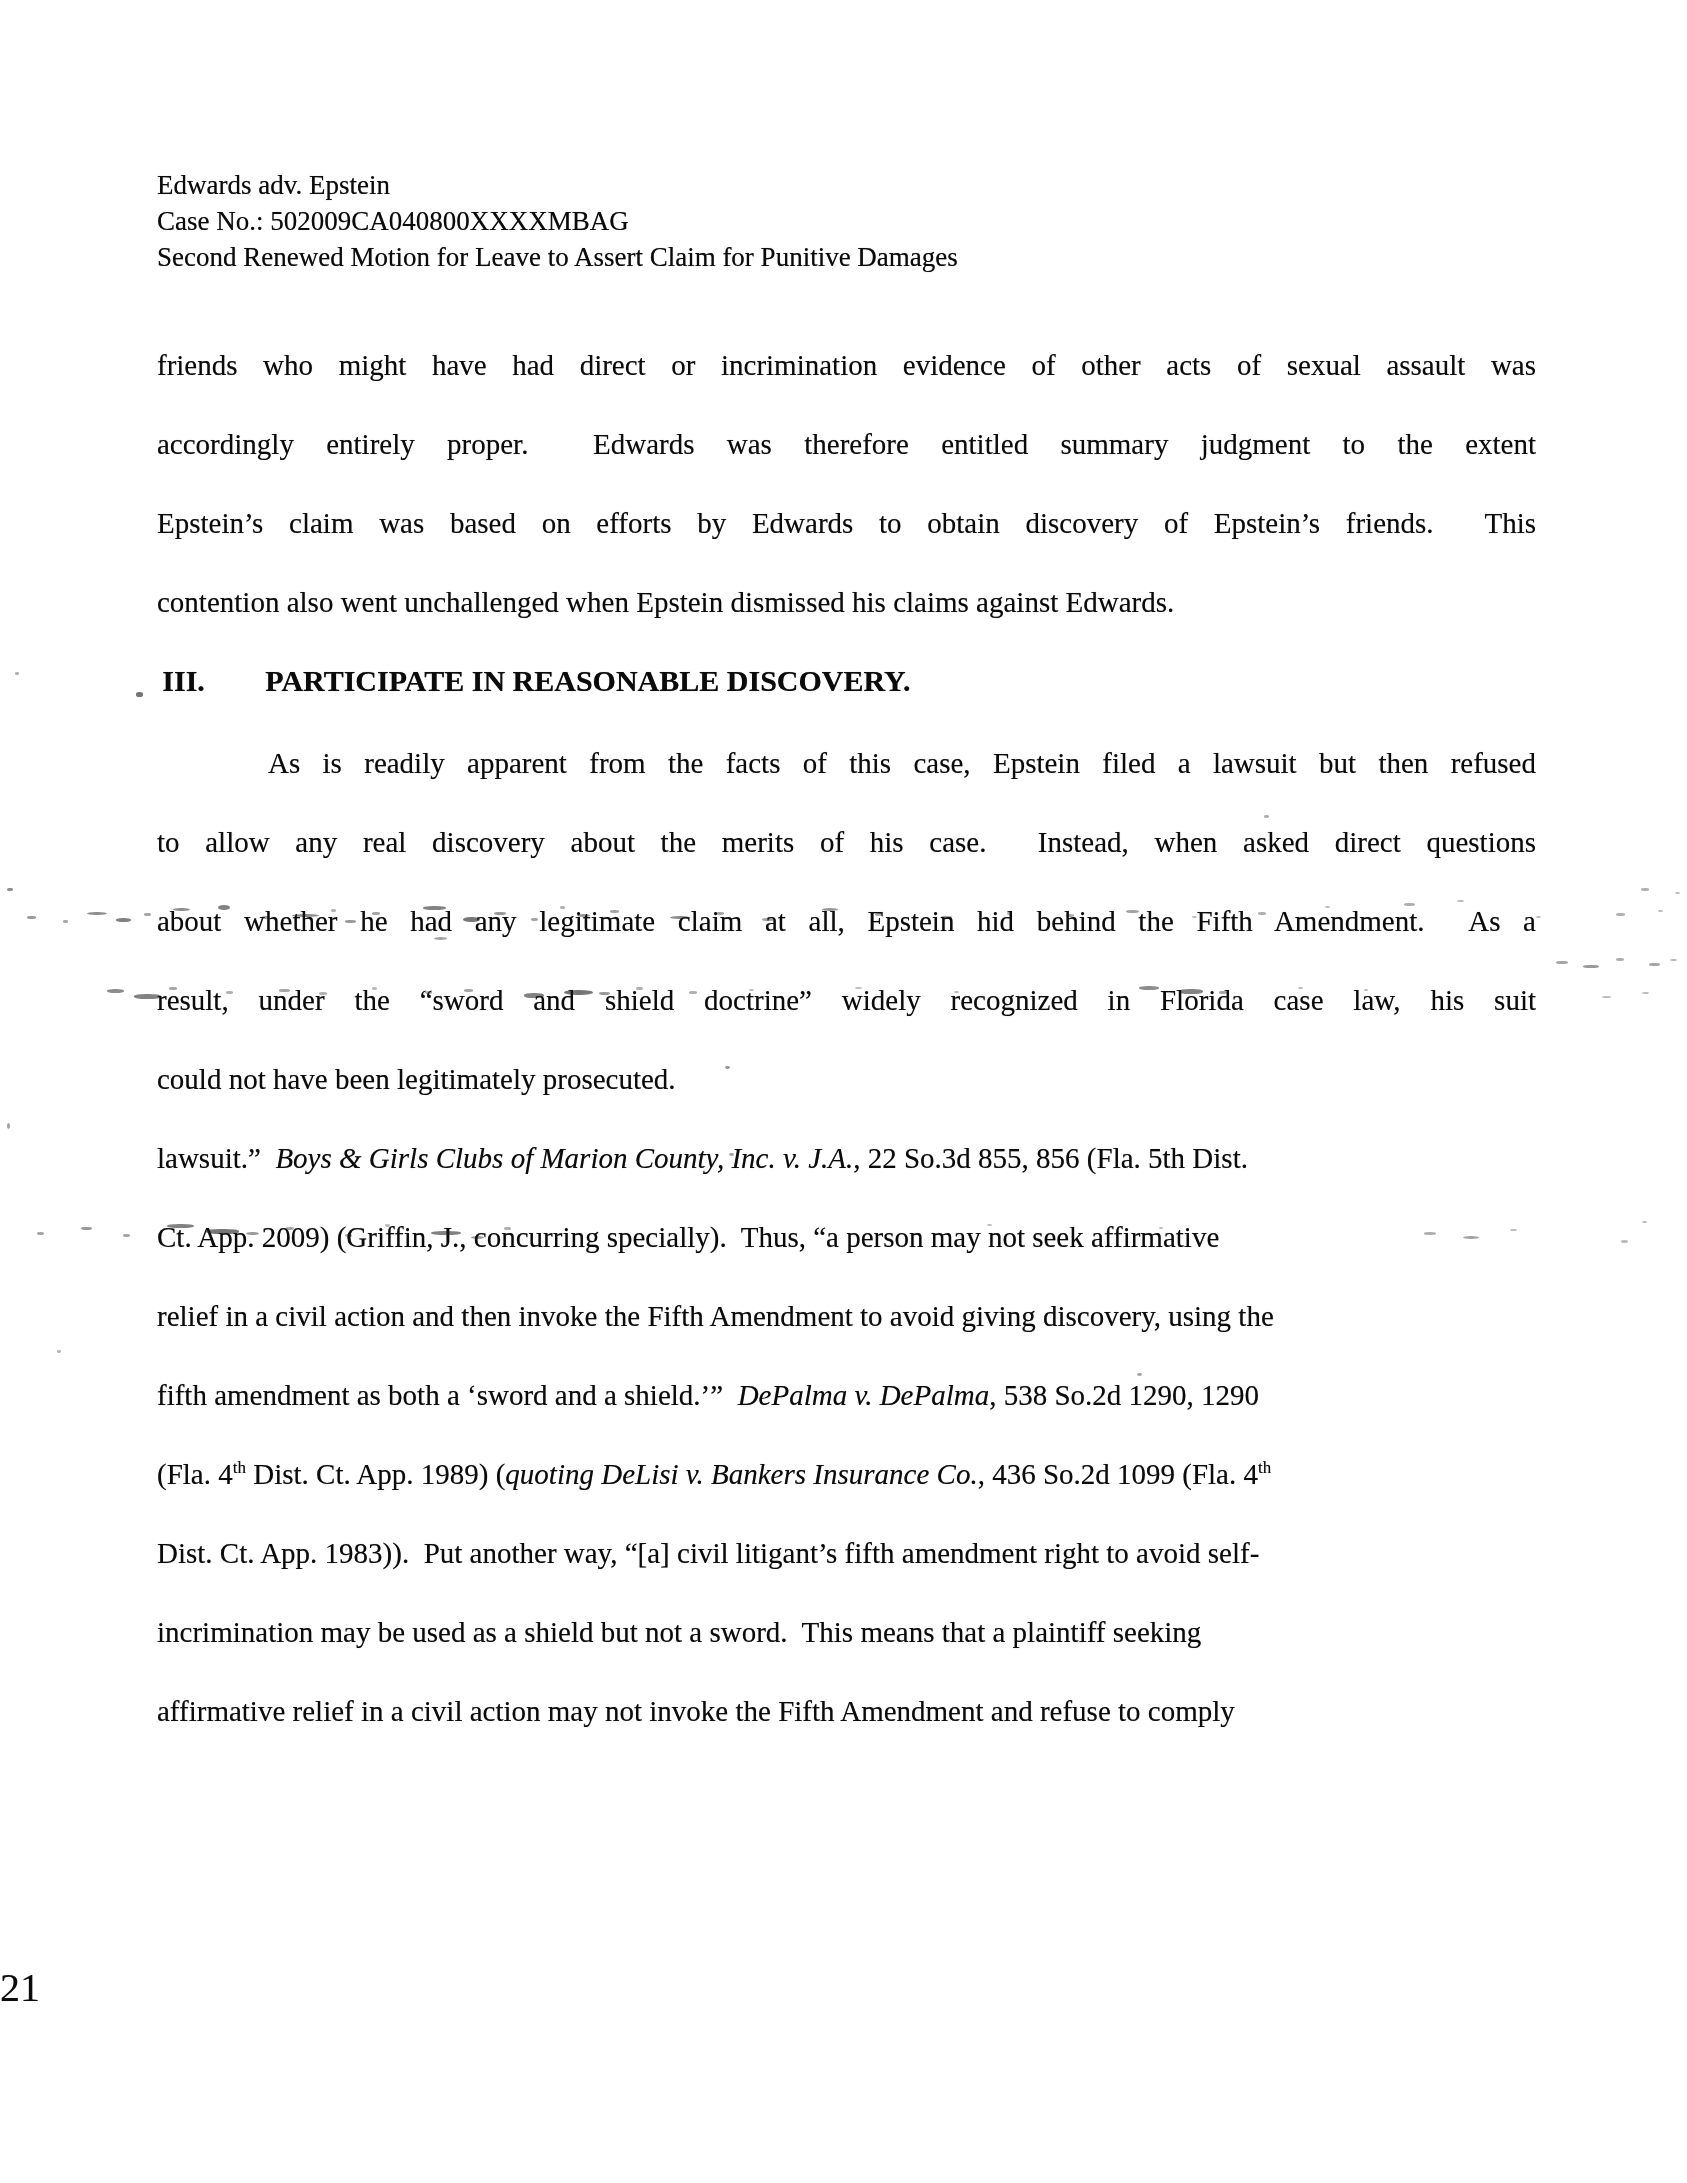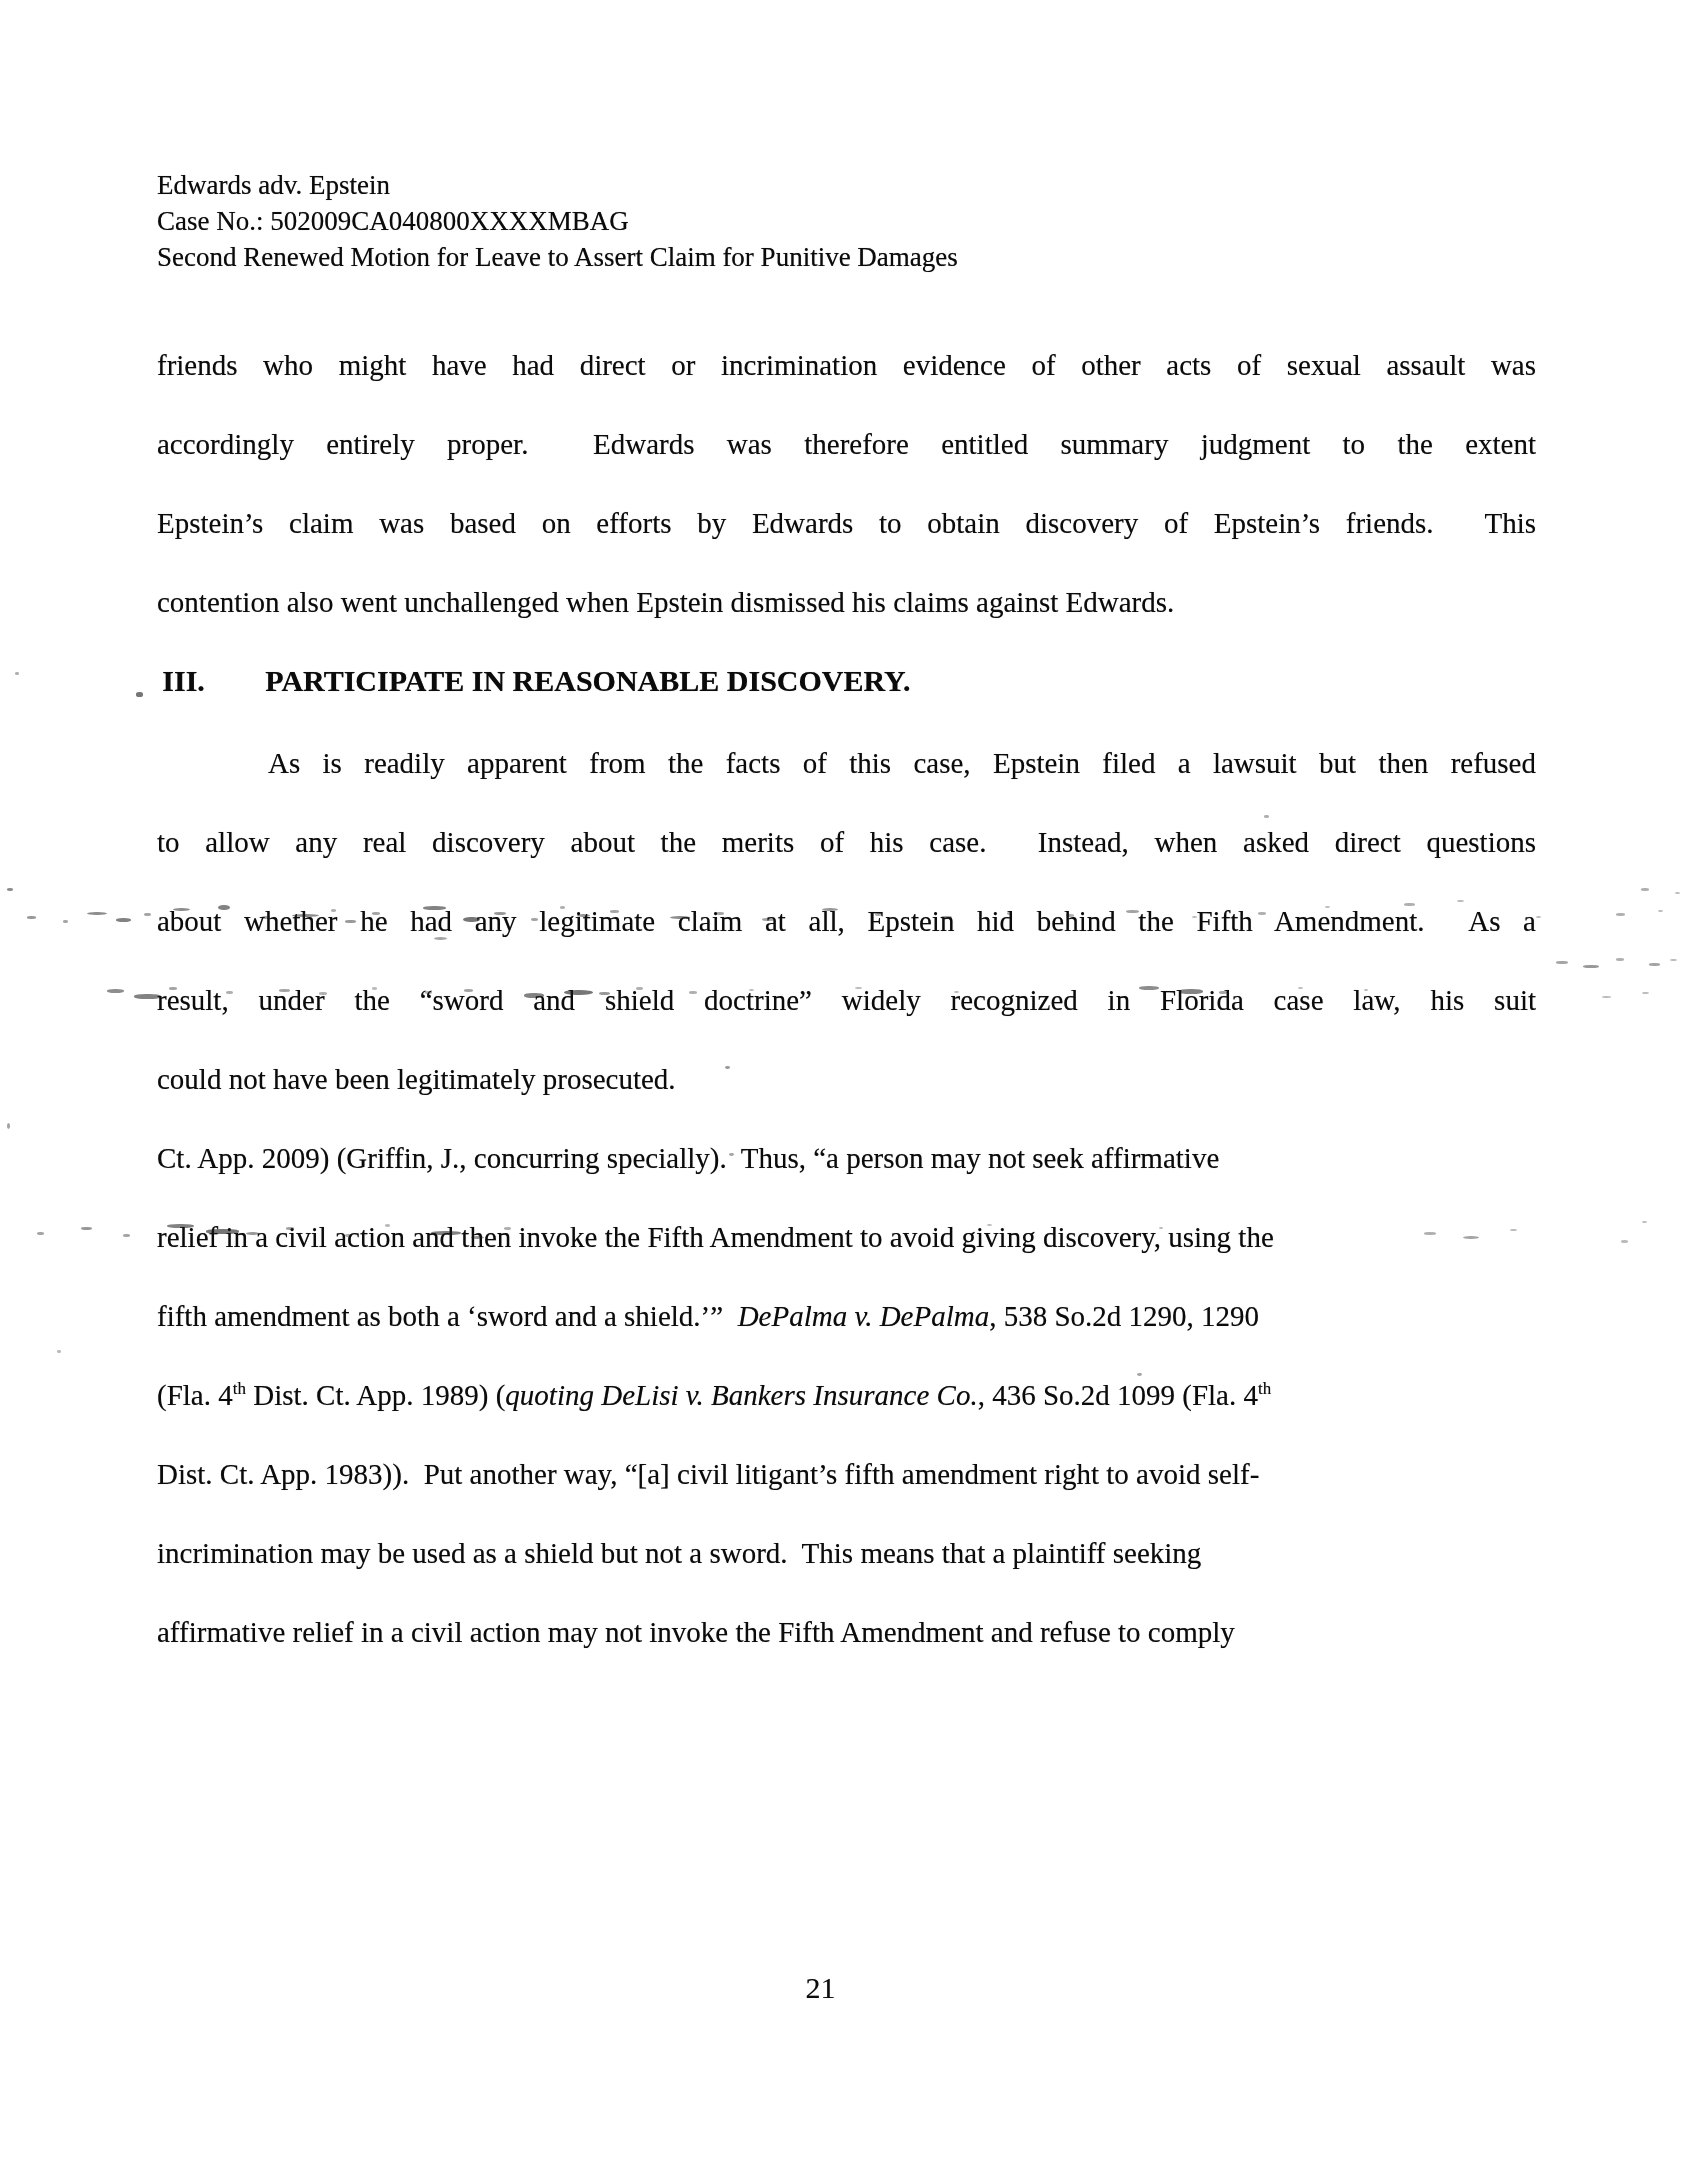--- a/index.html
+++ b/index.html
@@ -33,21 +33,21 @@
     margin:20px 0 24px 5.3px;
     font-weight:bold; font-size:30px; line-height:38px;
     text-shadow:0 0 0.7px rgba(0,0,0,.6);
   }
   .heading-number { width:103px; flex:none; }
   .heading-text { flex:1 1 auto; }
   .it  { font-style:italic; }
   .sup { vertical-align:super; font-size:17px; line-height:0; }
   .page-number {
     position:absolute; top:1968px; left:0; width:1641px;
-    text-align:center; font-size:30px; line-height:40px;
+    font-size:40px; line-height:40px;
     text-shadow:0 0 0.7px rgba(0,0,0,.4);
   }
   .noise-layer { position:absolute; inset:0; pointer-events:none; }
   .speck { position:absolute; background:#1b1b1b; border-radius:45%; }
 </style>
 </head>
 <body>
 
 <div class="page">
 
@@ -71,20 +71,21 @@
         </div>
       </div>
       <div class="para">
         <div class="line just indent"><span>As is readily apparent from the facts of this case, Epstein filed a lawsuit but then refused</span></div>
         <div class="line just"><span>to allow any real discovery about the merits of his case.&nbsp; Instead, when asked direct questions</span></div>
         <div class="line just"><span>about whether he had any legitimate claim at all, Epstein hid behind the Fifth Amendment.&nbsp; As a</span></div>
         <div class="line just"><span>result, under the “sword and shield doctrine” widely recognized in Florida case law, his suit</span></div>
         <div class="line rag"><span>could not have been legitimately prosecuted.</span></div>
       </div>
       <div class="para">
+        <div class="line rag"><span>lawsuit.”&nbsp; </span><span class="it">Boys &amp; Girls Clubs of Marion County, Inc. v. J.A.</span><span>, 22 So.3d 855, 856 (Fla. 5th Dist.</span></div>
         <div class="line rag"><span>Ct. App. 2009) (Griffin, J., concurring specially).&nbsp; Thus, “a person may not seek affirmative</span></div>
         <div class="line rag"><span>relief in a civil action and then invoke the Fifth Amendment to avoid giving discovery, using the</span></div>
         <div class="line rag"><span>fifth amendment as both a ‘sword and a shield.’”&nbsp; </span><span class="it">DePalma v. DePalma</span><span>, 538 So.2d 1290, 1290</span></div>
         <div class="line rag"><span>(Fla. 4</span><span class="sup">th</span><span> Dist. Ct. App. 1989) (</span><span class="it">quoting DeLisi v. Bankers Insurance Co.</span><span>, 436 So.2d 1099 (Fla. 4</span><span class="sup">th</span></div>
         <div class="line rag"><span>Dist. Ct. App. 1983)).&nbsp; Put another way, “[a] civil litigant’s fifth amendment right to avoid self-</span></div>
         <div class="line rag"><span>incrimination may be used as a shield but not a sword.&nbsp; This means that a plaintiff seeking</span></div>
         <div class="line rag"><span>affirmative relief in a civil action may not invoke the Fifth Amendment and refuse to comply</span></div>
       </div>
     </div>
 

